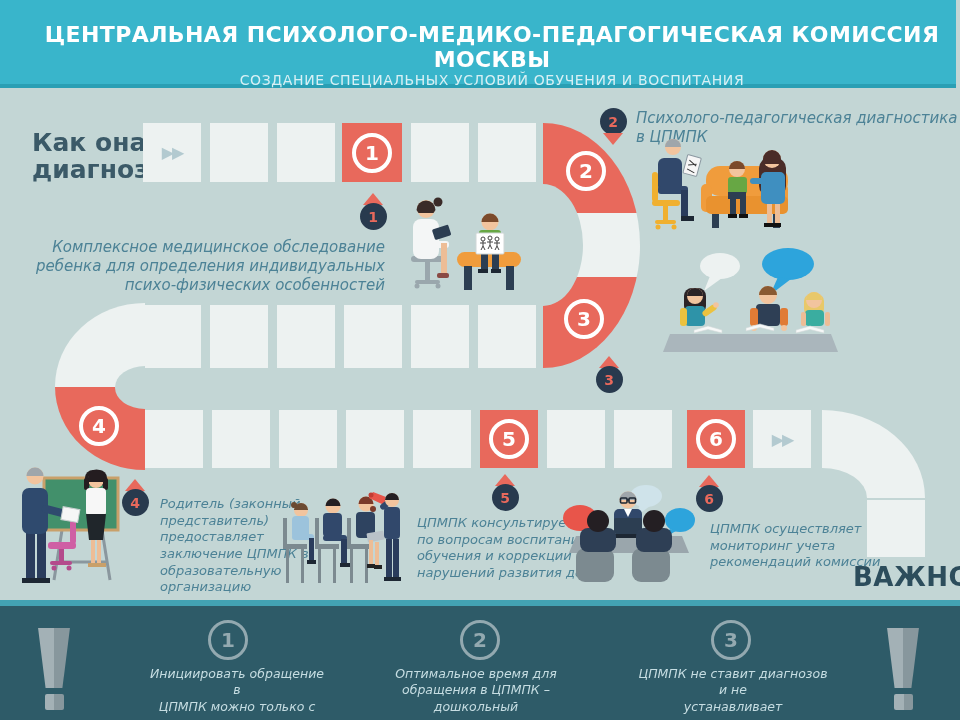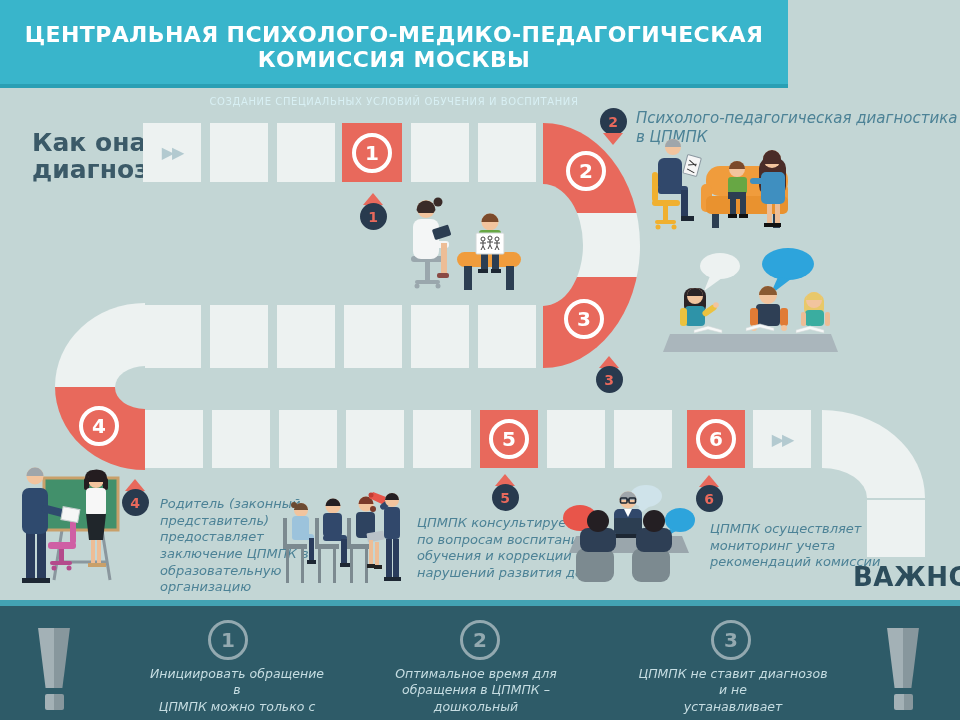--- a/index.html
+++ b/index.html
@@ -1,22 +1,22 @@
 <!DOCTYPE html>
 <html><head>
 <meta charset="utf-8">
 <style>
   html,body{margin:0;padding:0;background:#222;}
   .page{position:relative;width:960px;height:720px;overflow:hidden;
         font-family:"DejaVu Sans","Liberation Sans",sans-serif;background:#c3d6d5;}
   
-  .header{position:absolute;left:0;top:0;width:788px;height:84px;background:#39b5cb;
-          border-bottom:4px solid #2a9fb4;text-align:center;}
+  .header{position:absolute;left:0;top:0;width:928px;height:84px;background:#39b5cb;
+          border-bottom:4px solid #2a9fb4;text-align:center;padding-left:28px;}
   .header .title{margin-top:22px;font-size:22px;font-weight:bold;color:#ffffff;letter-spacing:.4px;}
-  .header .subtitle{margin-top:24px;font-size:10px;color:#d8f0f4;letter-spacing:.6px;}
+  .header .subtitle{margin-top:0;font-size:14px;color:#d8f0f4;letter-spacing:.6px;}
   
   .sq{position:absolute;width:58px;background:#edf2f1;display:flex;align-items:center;justify-content:center;}
   .row-top .sq{top:123px;height:59px;}
   .row-mid .sq{top:305px;height:63px;}
   .row-bot .sq{top:410px;height:58px;}
   .sq.red{background:#e8695c;}
   .ff{color:#b3cad0;font-size:16px;letter-spacing:-2px;user-select:none;}
   .ring{width:40px;height:40px;border:4px solid #ffffff;border-radius:50%;
         display:flex;align-items:center;justify-content:center;
         color:#ffffff;font-size:20px;font-weight:bold;box-sizing:border-box;}
@@ -154,20 +154,23 @@
   </div>
   <div class="pin" style="left:490px;top:474px">
     <div class="tri-up"></div>
     <div class="dot">5</div>
   </div>
   <div class="pin" style="left:694px;top:475px">
     <div class="tri-up"></div>
     <div class="dot">6</div>
   </div>
 
+  <div class="lbl" style="right:575px;top:238px;text-align:right">Комплексное медицинское обследование
+ребенка для определения индивидуальных
+психо-физических особенностей</div>
   <div class="lbl" style="left:636px;top:109px">Психолого-педагогическая диагностика в ЦПМПК</div>
   <div class="lbl" style="left:160px;top:496px;font-size:13px">Родитель (законный
 представитель)
 предоставляет
 заключение ЦПМПК в
 образовательную
 организацию</div>
   <div class="lbl" style="left:417px;top:515px;font-size:13px">ЦПМПК  консультирует
 по вопросам воспитания,
 обучения и коррекции

